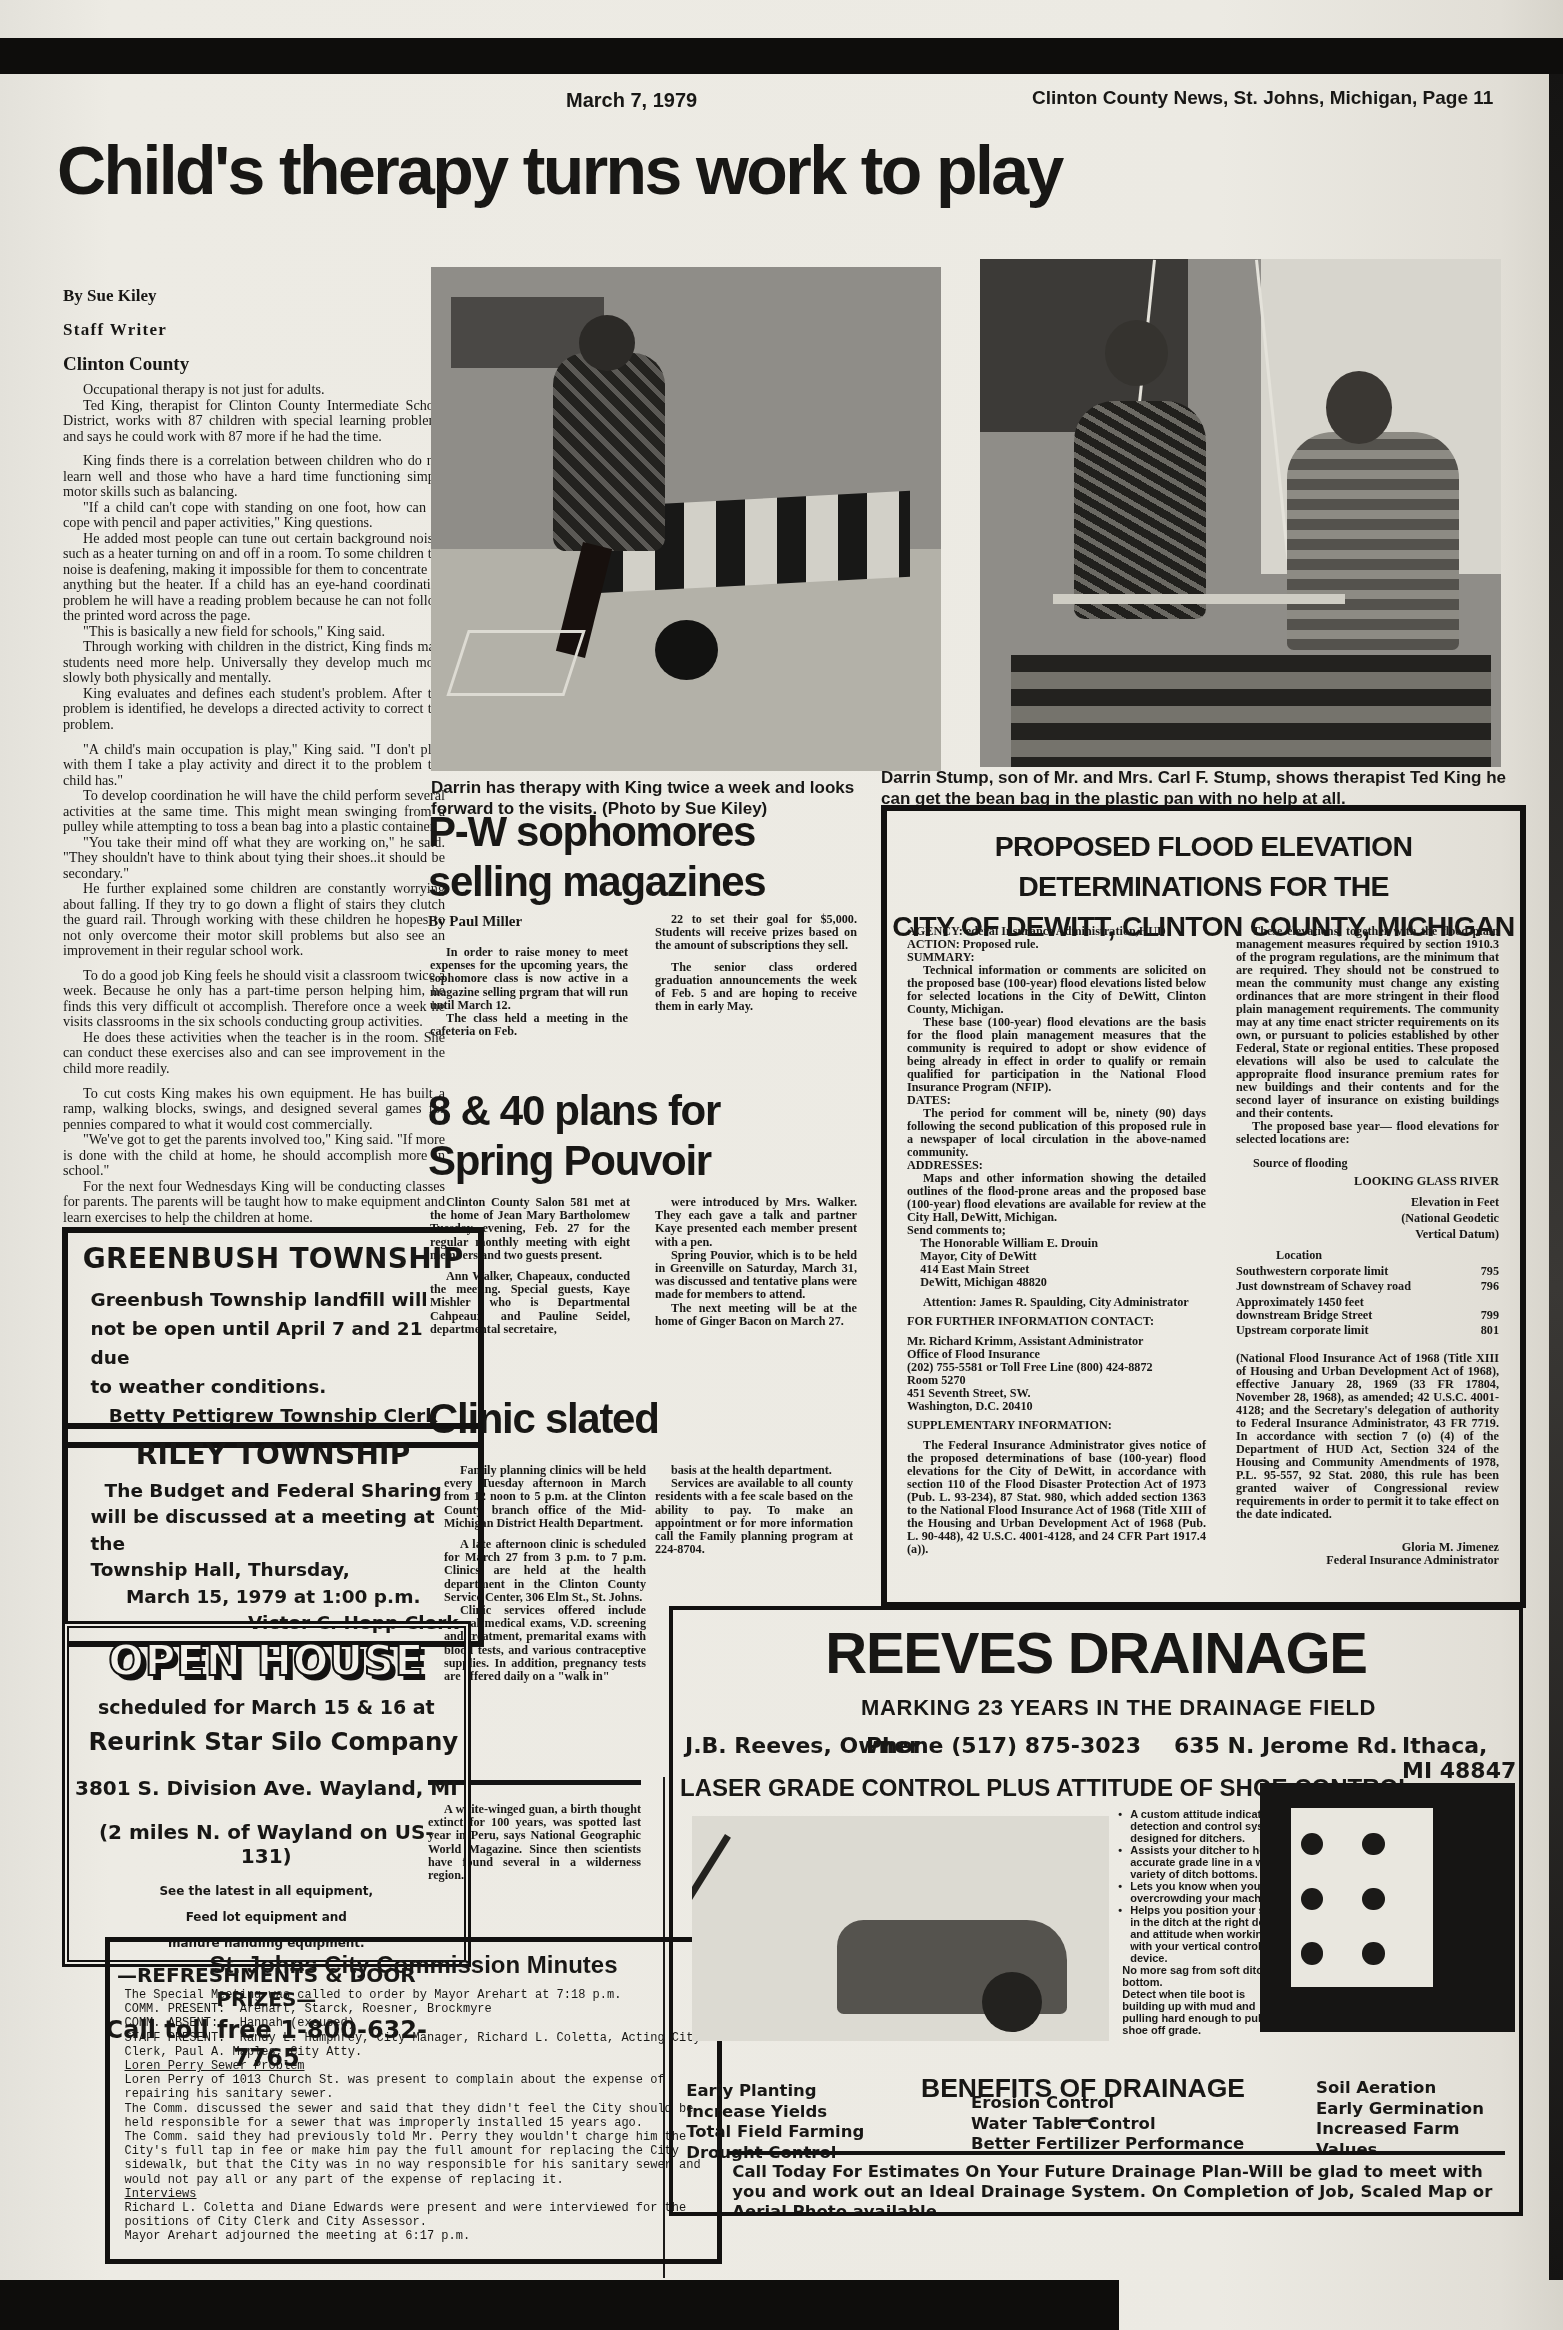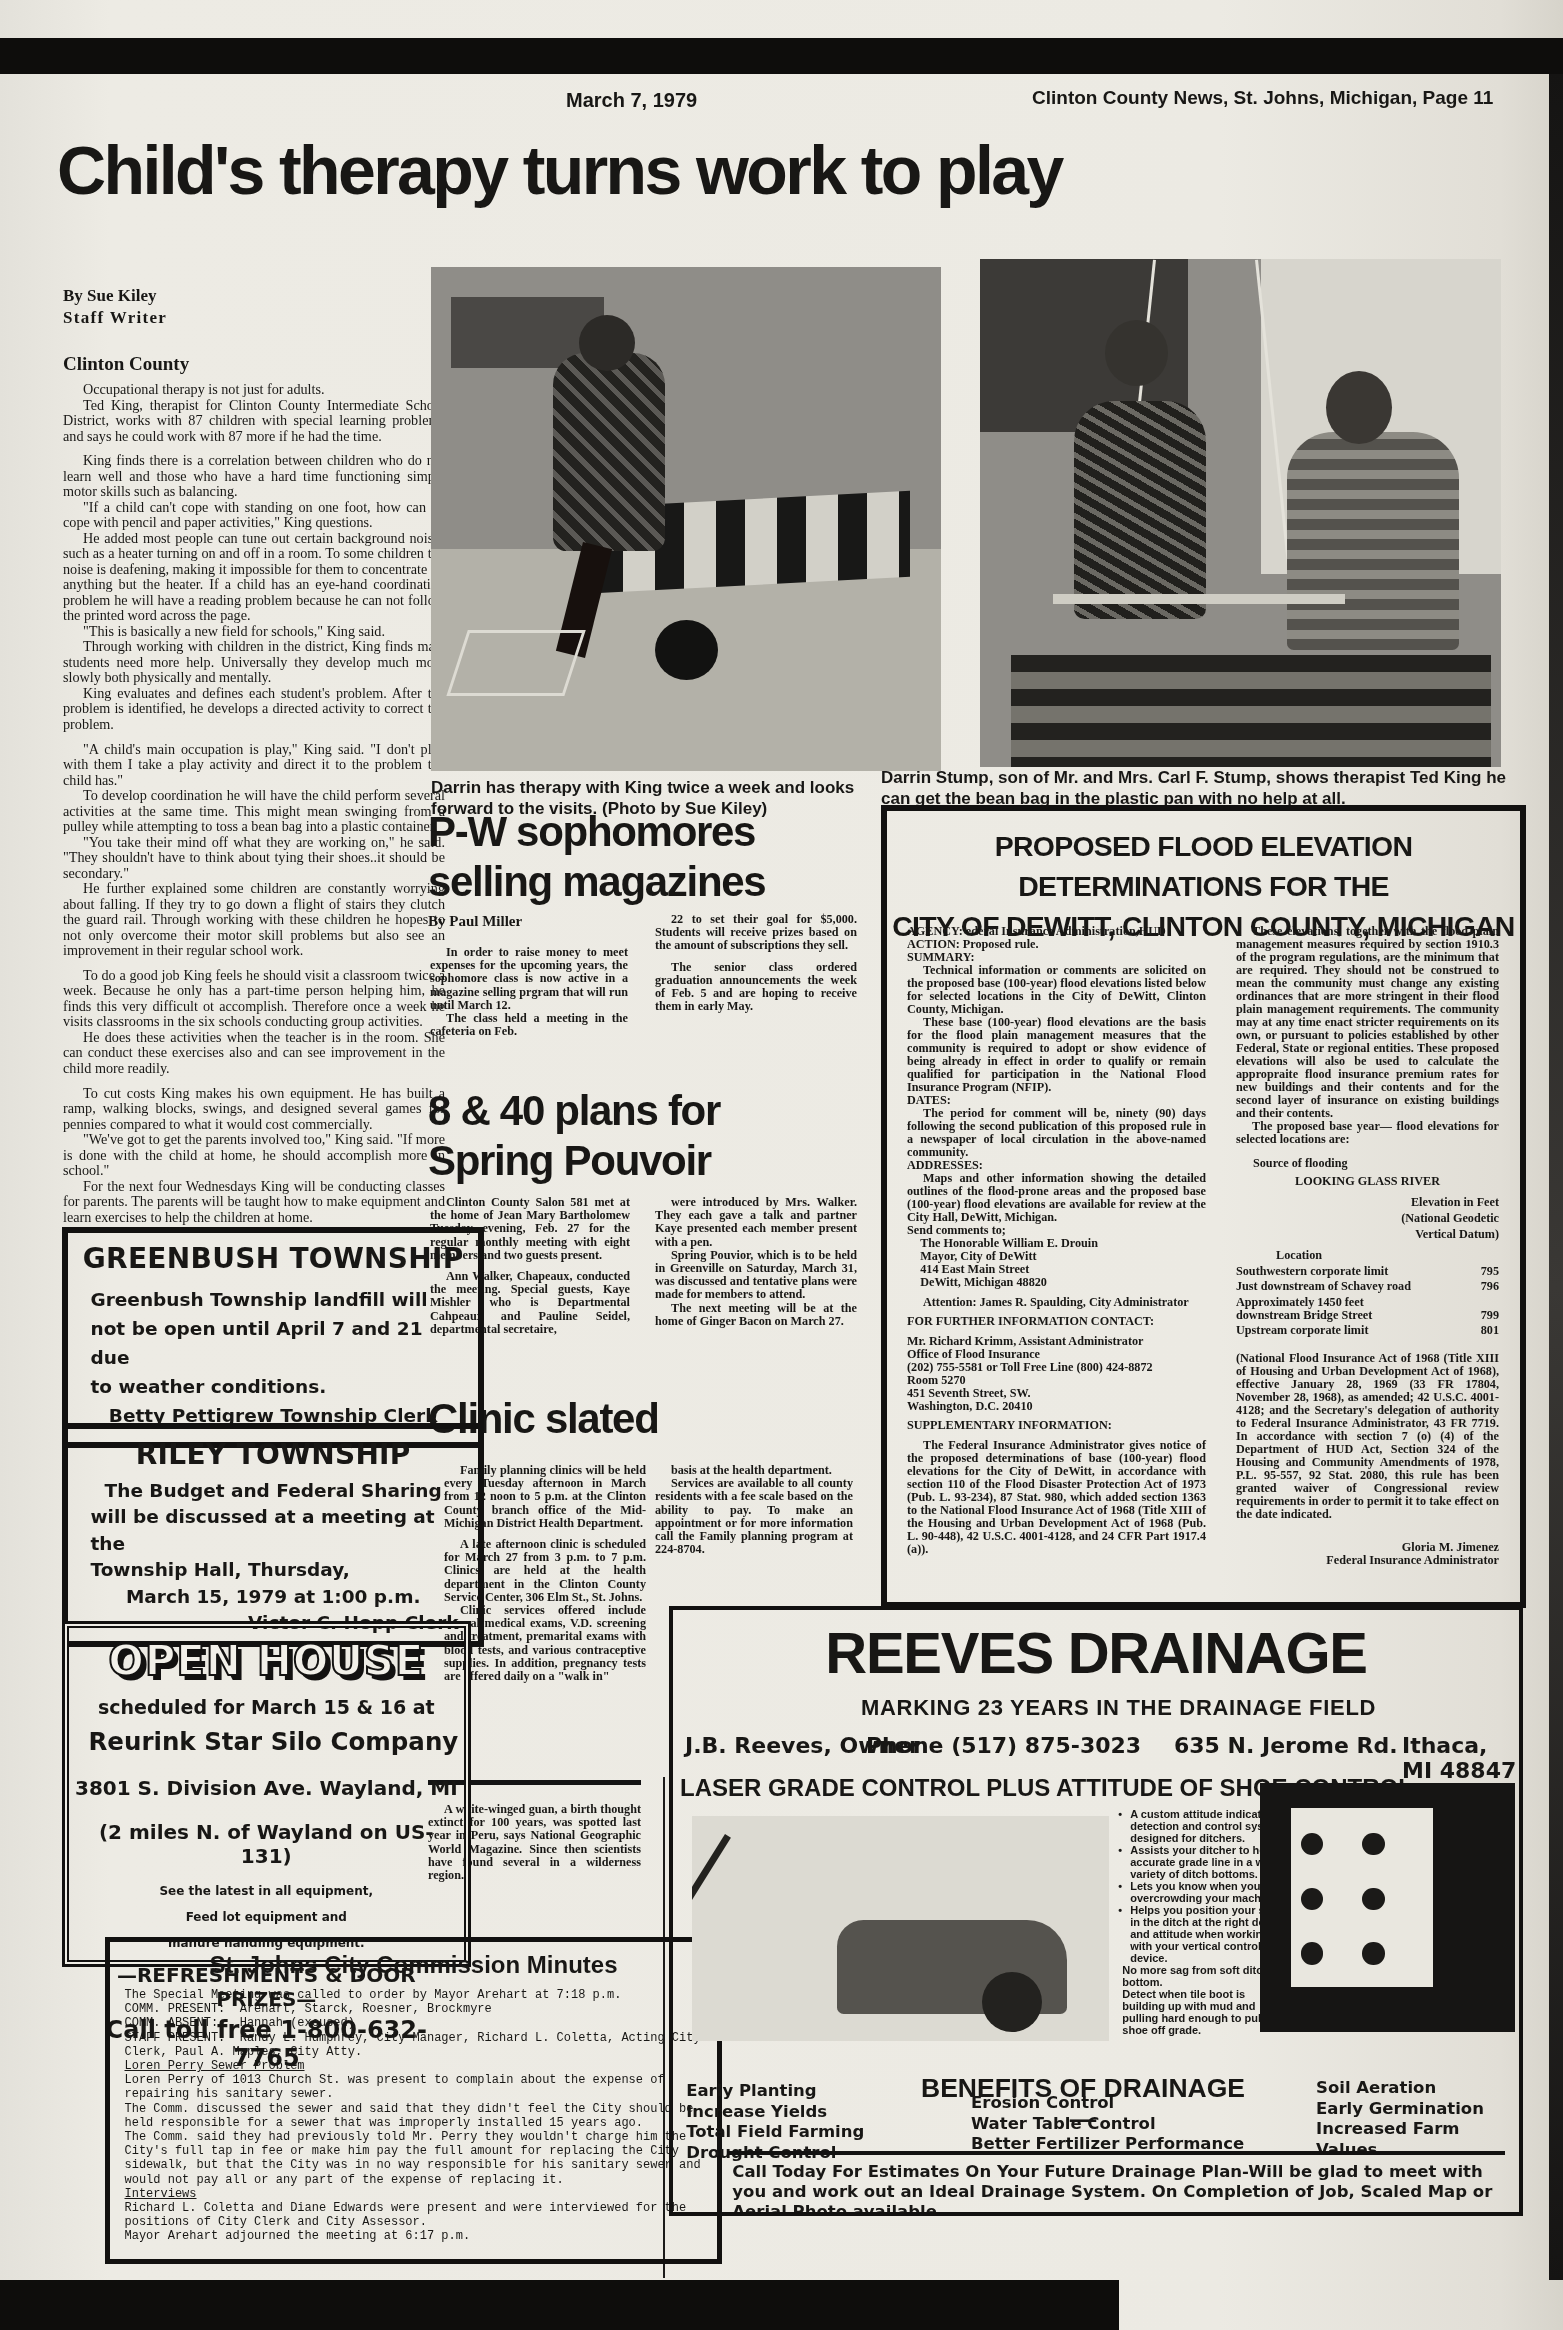--- a/index.html
+++ b/index.html
@@ -12,21 +12,21 @@
   .bar-top{left:0;top:38px;width:1563px;height:36px;background:#0e0d0c;}
   .bar-bottom{left:0;top:2280px;width:1119px;height:50px;background:#0e0d0c;}
   .edge-right{right:0;top:74px;width:14.5px;height:2206px;background:linear-gradient(180deg,#151413,#3a3835 55%,#151413);}
   .vline{left:663px;top:1777px;width:2px;height:501px;background:#1c1b1a;}
 
   .hdr-date{left:566px;top:89px;font-weight:bold;font-size:20px;}
   .hdr-mast{left:1032px;top:87px;font-weight:bold;font-size:19px;}
   .headline{left:57px;top:131px;width:1316px;font-weight:bold;font-size:68px;letter-spacing:-2.6px;}
 
   .byline{left:63px;top:286px;font-weight:bold;font-size:17px;}
-  .byrole{left:63px;top:308px;font-weight:bold;font-size:17px;letter-spacing:1.3px;}
+  .byrole{left:63px;top:320px;font-weight:bold;font-size:17px;letter-spacing:1.3px;}
   .bysection{left:63px;top:353px;font-weight:bold;font-size:19px;}
 
   .article{left:63px;top:382px;width:382px;font-size:14.2px;line-height:15.5px;text-align:justify;}
   .article div{text-indent:20px;margin:0;}
   .article div.gap{margin-top:9.3px;}
 
   .photo{background:#8f8d88;overflow:hidden;}
   .photo1{left:431px;top:267px;width:510px;height:504px;}
   .photo2{left:980px;top:259px;width:521px;height:508px;}
   .ph-floor{position:absolute;left:0;bottom:0;width:100%;height:44%;background:#b3b1a8;}
@@ -104,21 +104,21 @@
   .fl-col{position:absolute;font-size:12.2px;line-height:13px;font-weight:bold;text-align:justify;}
   .fl-l{left:20px;top:114px;width:299px;}
   .fl-r{left:349px;top:114px;width:263px;}
   .fl-col .h{font-weight:bold;text-align:left;}
   .fl-col .gap{margin-top:6.6px;}
   .fl-col .p{text-indent:16px;}
   .fl-col .ln{text-align:left;}
   .fl-col .ln-i{text-align:left;padding-left:13.2px;}
   .fl-table{margin-top:10.6px;}
   .fl-src{font-weight:bold;text-align:left;padding-left:17px;}
-  .fl-river{font-weight:bold;text-align:center;margin-top:5.3px;}
+  .fl-river{font-weight:bold;text-align:right;margin-top:5.3px;}
   .fl-elev{text-align:right;font-weight:bold;margin-top:6.6px;line-height:16px;}
   .fl-loc{font-weight:bold;padding-left:40px;margin-top:6.6px;text-align:left;}
   .fl-row{display:flex;justify-content:space-between;margin-top:2.6px;text-align:left;}
   .fl-row .loc{white-space:pre-line;}
   .fl-row .el{align-self:flex-end;}
   .fl-close{margin-top:14.5px;}
   .fl-sig{text-align:right;margin-top:20px;font-weight:bold;}
 
   .reeves{left:669px;top:1606px;width:846px;height:602px;border:4.6px solid #121110;overflow:hidden;}
   .rv-title{margin-top:9.3px;text-align:center;font-weight:bold;font-size:58px;letter-spacing:-1.3px;font-family:"Liberation Sans",sans-serif;}

